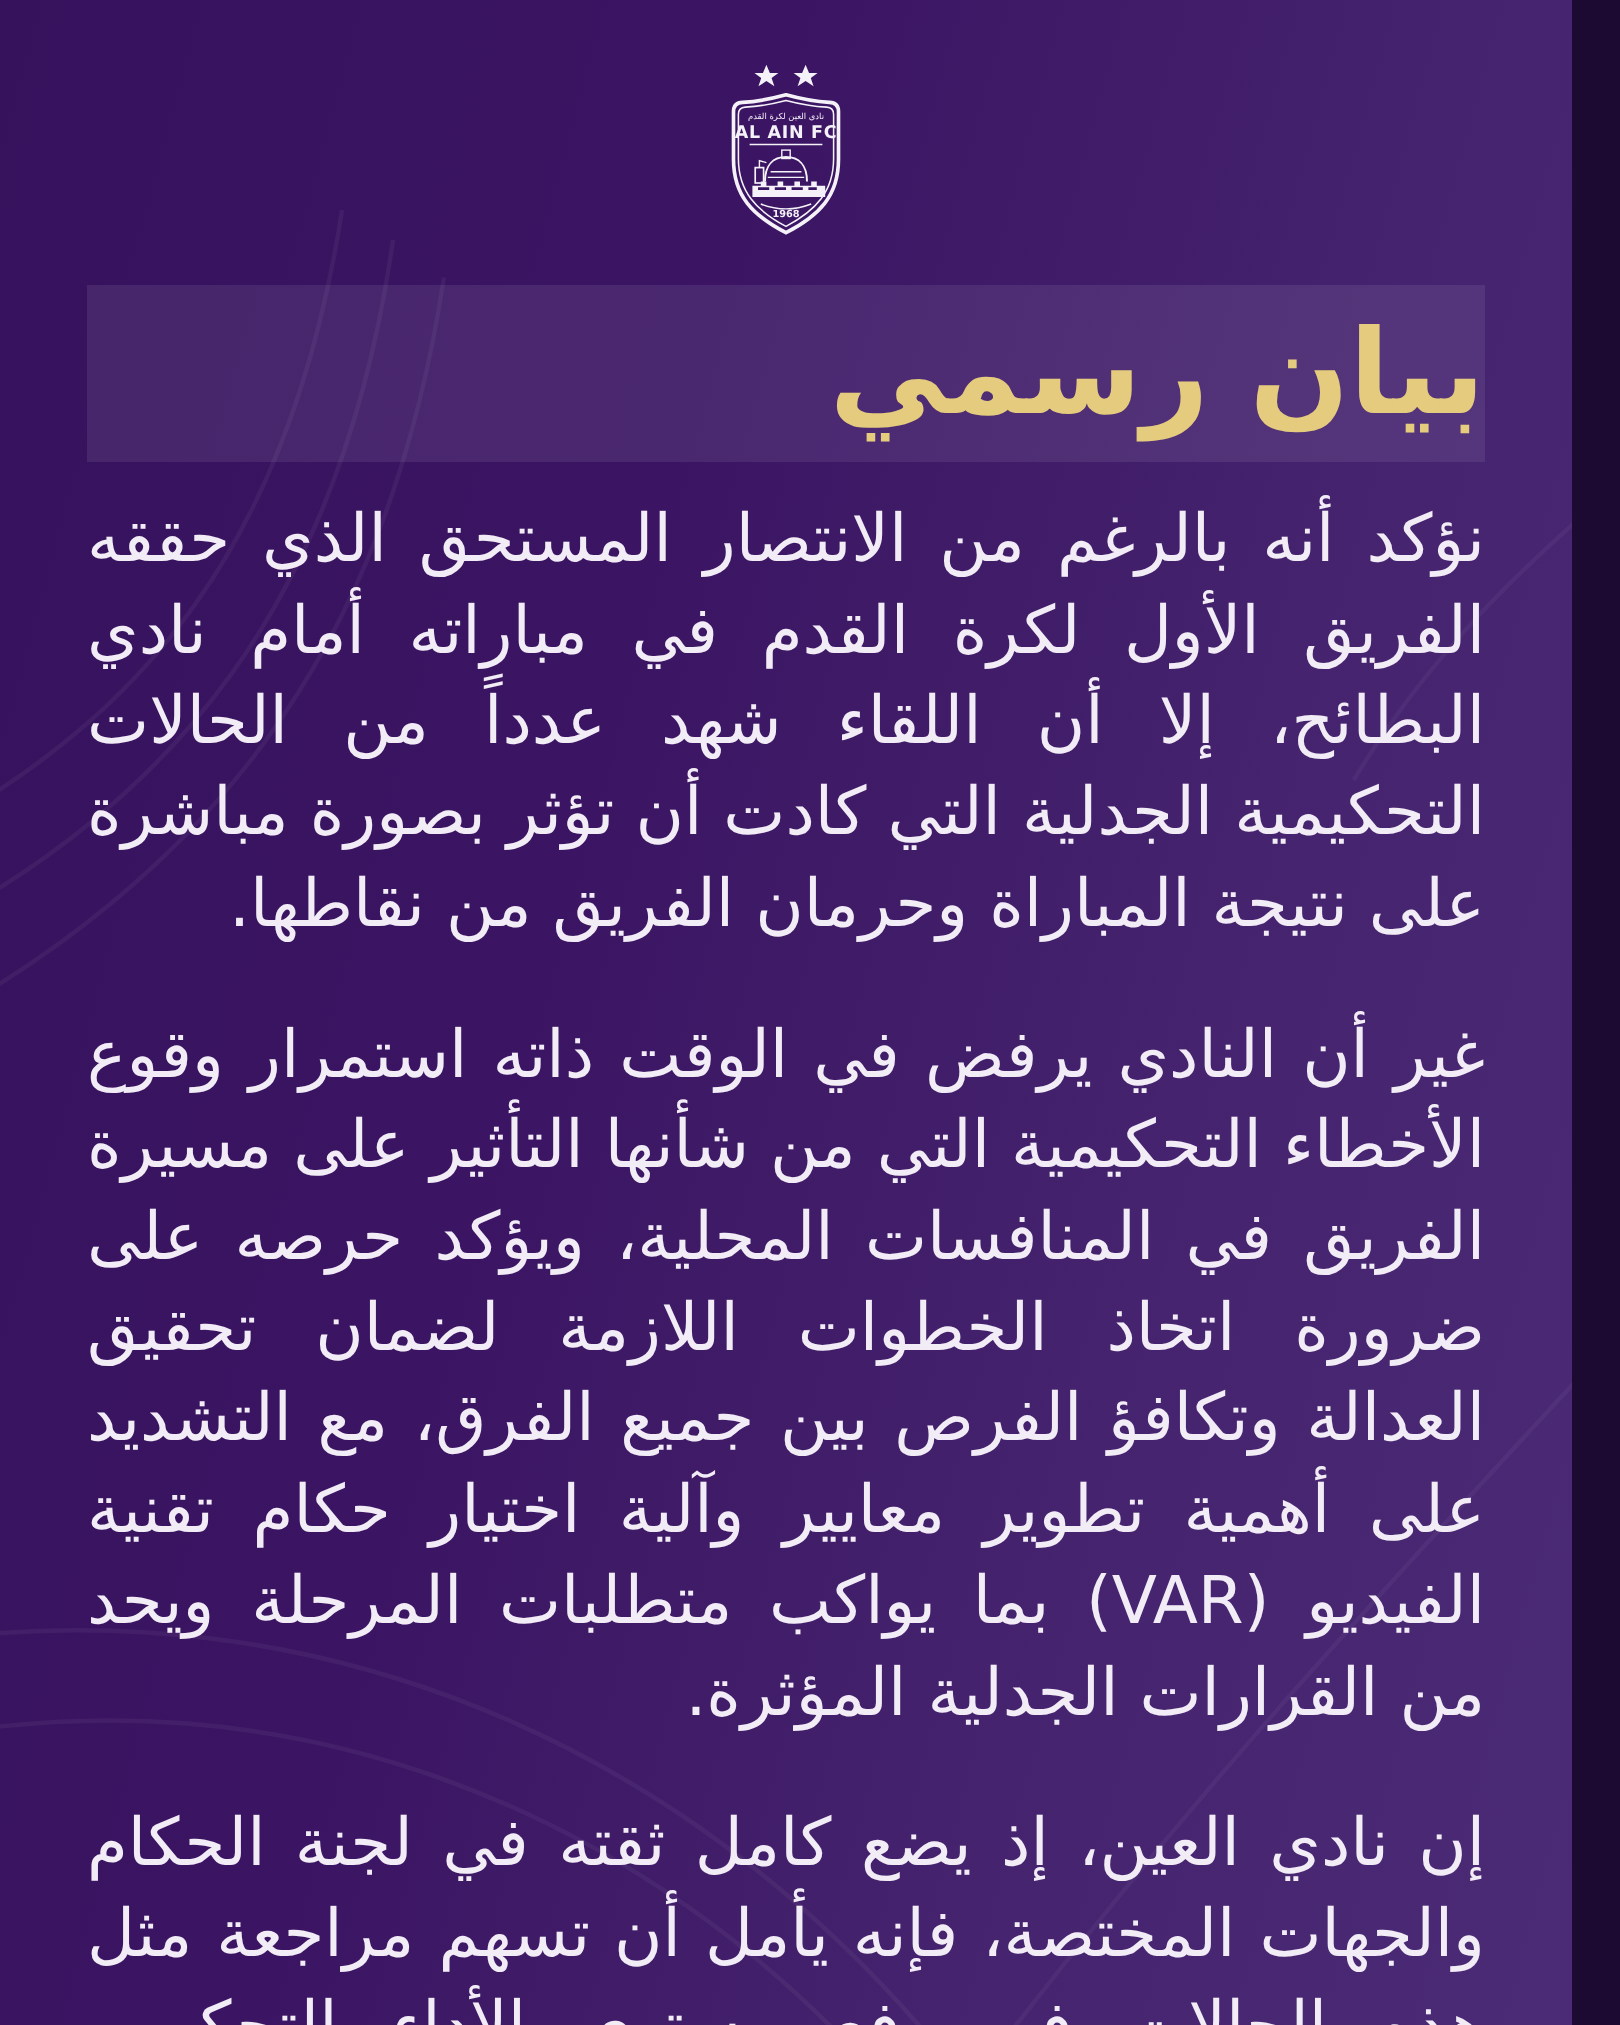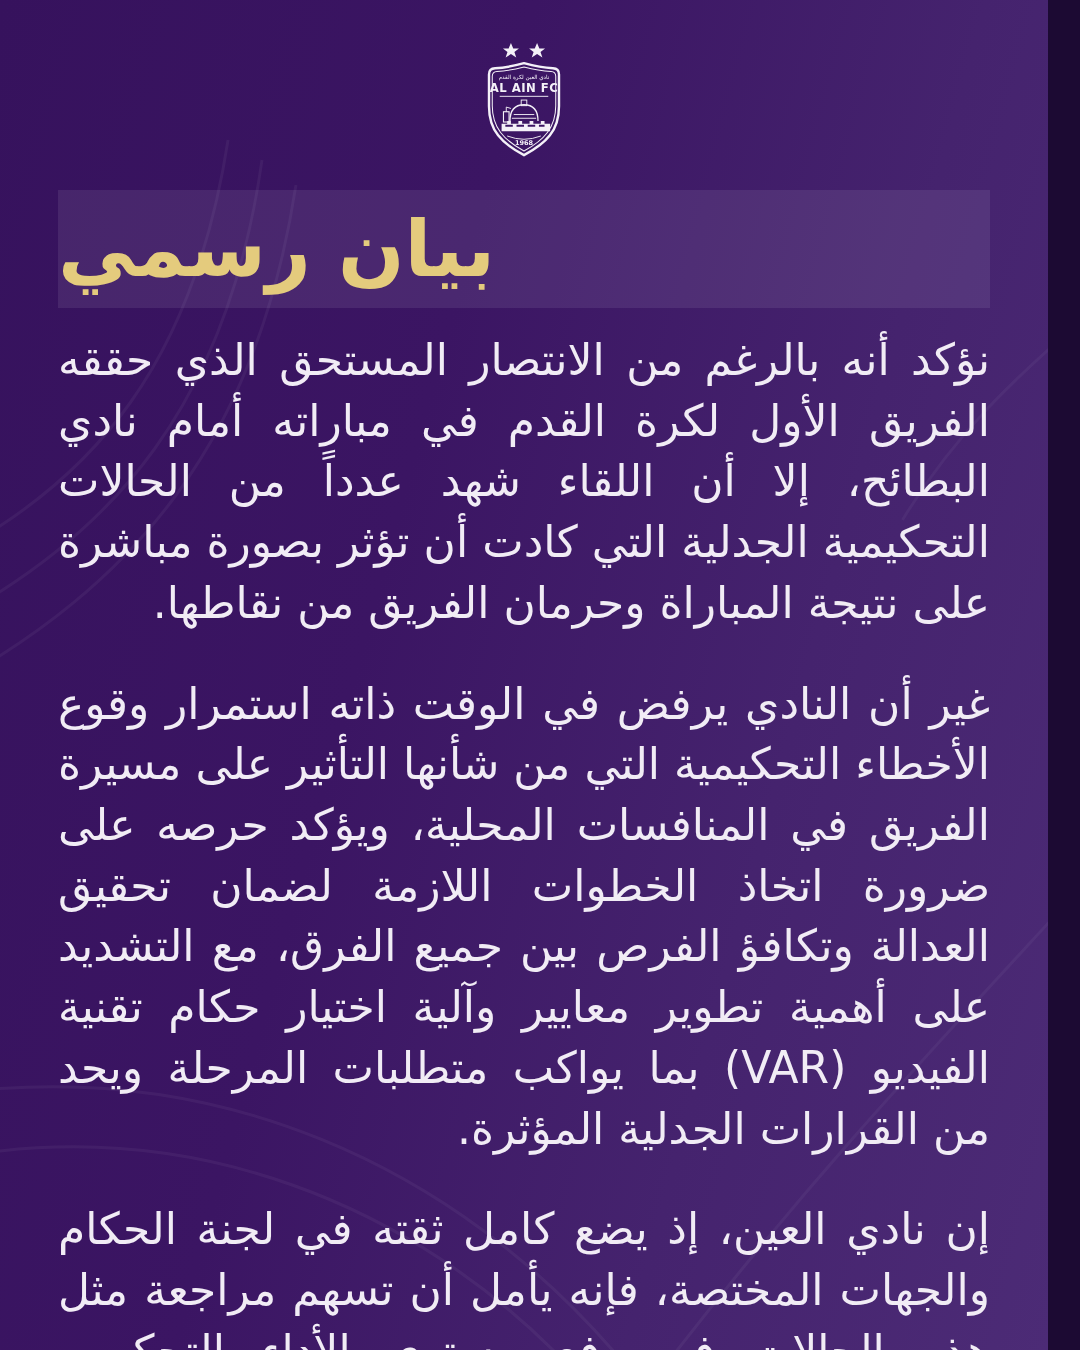--- a/index.html
+++ b/index.html
@@ -36,21 +36,21 @@
 
   .title-banner {
     position: absolute;
     top: 190px;
     left: 58px;
     right: 58px;
     height: 118px;
     background: rgba(244, 238, 252, 0.085);
     display: flex;
     align-items: center;
-    justify-content: flex-start;
+    justify-content: flex-end;
   }
   .title-banner h1 {
     margin: 0;
     direction: rtl;
     color: #e4cb7d;
     font-size: 78px;
     font-weight: bold;
     line-height: 1;
     letter-spacing: 0;
   }

